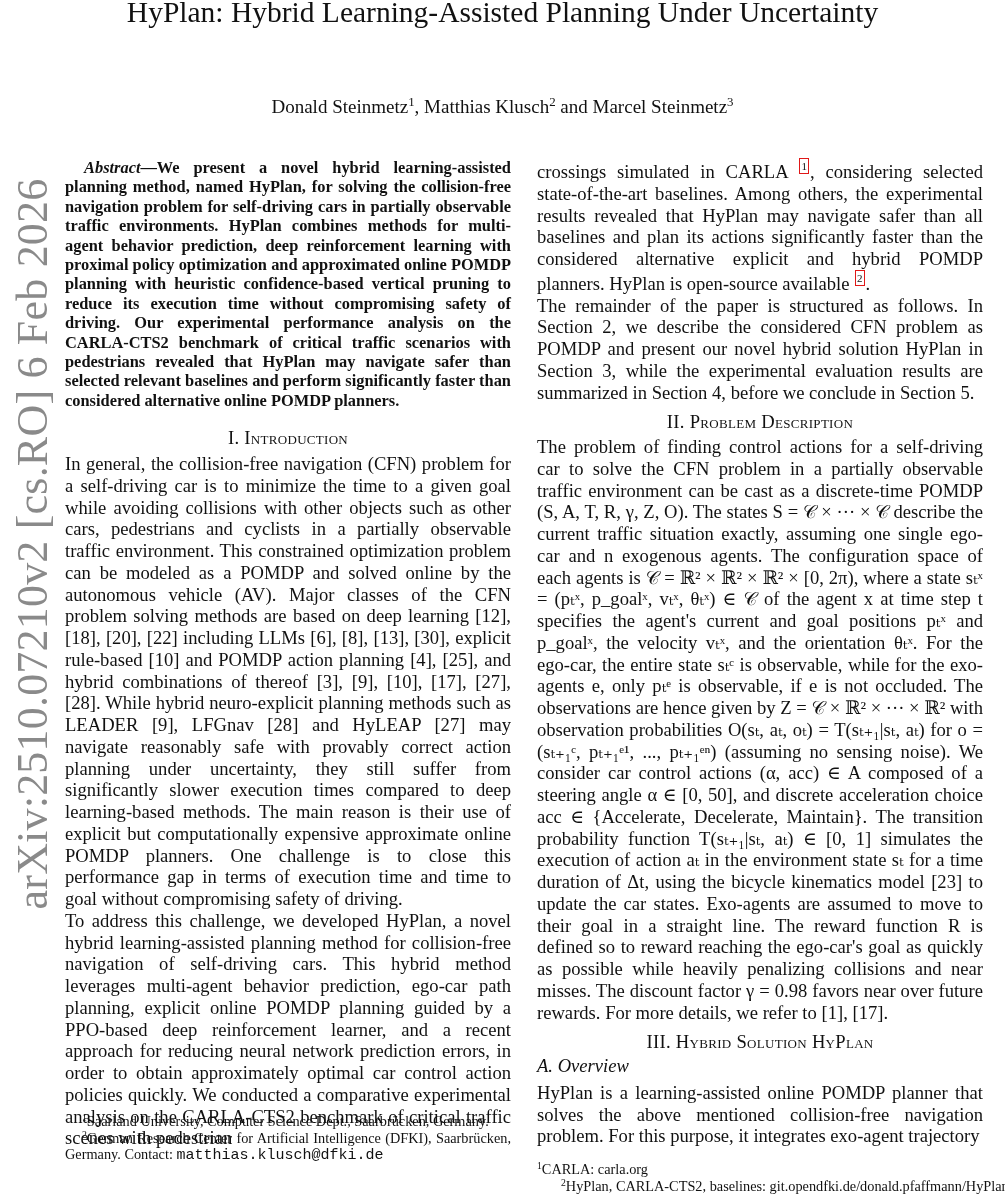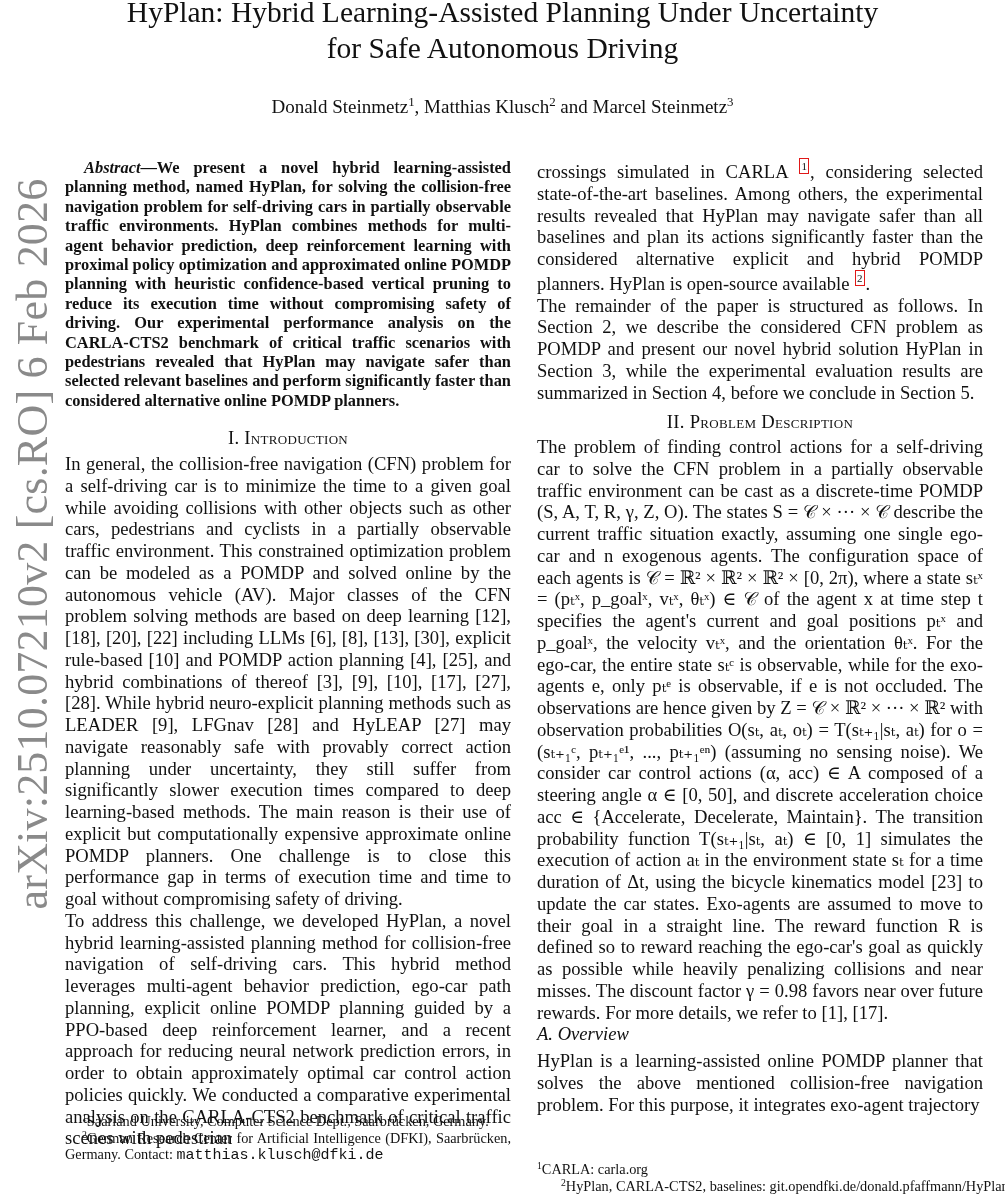--- a/index.html
+++ b/index.html
@@ -30,21 +30,20 @@
   .fn-left { left:65px; top:1113px; width:446px; }
   .fn-right { left:537px; top:1161px; width:468px; }
   .fn p.fi { text-indent:17px; }
   .mono { font-family:"Liberation Mono", "DejaVu Sans Mono", monospace; font-size:15px; }
 </style>
 </head>
 <body>
 
 <div class="title">
   <div>HyPlan: Hybrid Learning-Assisted Planning Under Uncertainty</div>
-  <div>for Safe Autonomous Driving</div>
 </div>
 
 <div class="authors">
   <span>Donald Steinmetz</span><sup>1</sup><span>, </span><span>Matthias Klusch</span><sup>2</sup><span> and </span><span>Marcel Steinmetz</span><sup>3</sup>
 </div>
 
 <div class="stamp">arXiv:2510.07210v2  [cs.RO]  6 Feb 2026</div>
 
 <div class="col col-left">
   <p class="abstract"><span class="abs-label">Abstract</span><span>—</span><span>We present a novel hybrid learning-assisted planning method, named HyPlan, for solving the collision-free navigation problem for self-driving cars in partially observable traffic environments. HyPlan combines methods for multi-agent behavior prediction, deep reinforcement learning with proximal policy optimization and approximated online POMDP planning with heuristic confidence-based vertical pruning to reduce its execution time without compromising safety of driving. Our experimental performance analysis on the CARLA-CTS2 benchmark of critical traffic scenarios with pedestrians revealed that HyPlan may navigate safer than selected relevant baselines and perform significantly faster than considered alternative online POMDP planners.</span></p>
@@ -55,20 +54,21 @@
   <p>To address this challenge, we developed HyPlan, a novel hybrid learning-assisted planning method for collision-free navigation of self-driving cars. This hybrid method leverages multi-agent behavior prediction, ego-car path planning, explicit online POMDP planning guided by a PPO-based deep reinforcement learner, and a recent approach for reducing neural network prediction errors, in order to obtain approximately optimal car control action policies quickly. We conducted a comparative experimental analysis on the CARLA-CTS2 benchmark of critical traffic scenes with pedestrian</p>
 </div>
 
 <div class="col col-right">
   <p><span>crossings simulated in CARLA</span> <a class="linkbox">1</a><span>, considering selected state-of-the-art baselines. Among others, the experimental results revealed that HyPlan may navigate safer than all baselines and plan its actions significantly faster than the considered alternative explicit and hybrid POMDP planners. HyPlan is open-source available</span> <a class="linkbox">2</a><span>.</span></p>
   <p>The remainder of the paper is structured as follows. In Section 2, we describe the considered CFN problem as POMDP and present our novel hybrid solution HyPlan in Section 3, while the experimental evaluation results are summarized in Section 4, before we conclude in Section 5.</p>
 
   <div class="sec-head" style="margin-top:8px; margin-bottom:3px;">II. Problem Description</div>
   <p>The problem of finding control actions for a self-driving car to solve the CFN problem in a partially observable traffic environment can be cast as a discrete-time POMDP (S, A, T, R, γ, Z, O). The states S = 𝒞 × ··· × 𝒞 describe the current traffic situation exactly, assuming one single ego-car and n exogenous agents. The configuration space of each agents is 𝒞 = ℝ² × ℝ² × ℝ² × [0, 2π), where a state sₜˣ = (pₜˣ, p_goalˣ, vₜˣ, θₜˣ) ∈ 𝒞 of the agent x at time step t specifies the agent's current and goal positions pₜˣ and p_goalˣ, the velocity vₜˣ, and the orientation θₜˣ. For the ego-car, the entire state sₜᶜ is observable, while for the exo-agents e, only pₜᵉ is observable, if e is not occluded. The observations are hence given by Z = 𝒞 × ℝ² × ··· × ℝ² with observation probabilities O(sₜ, aₜ, oₜ) = T(sₜ₊₁|sₜ, aₜ) for o = (sₜ₊₁ᶜ, pₜ₊₁ᵉ¹, ..., pₜ₊₁ᵉⁿ) (assuming no sensing noise). We consider car control actions (α, acc) ∈ A composed of a steering angle α ∈ [0, 50], and discrete acceleration choice acc ∈ {Accelerate, Decelerate, Maintain}. The transition probability function T(sₜ₊₁|sₜ, aₜ) ∈ [0, 1] simulates the execution of action aₜ in the environment state sₜ for a time duration of Δt, using the bicycle kinematics model [23] to update the car states. Exo-agents are assumed to move to their goal in a straight line. The reward function R is defined so to reward reaching the ego-car's goal as quickly as possible while heavily penalizing collisions and near misses. The discount factor γ = 0.98 favors near over future rewards. For more details, we refer to [1], [17].</p>
 
+  <div class="sec-head" style="margin-top:8px; margin-bottom:2px;">III. Hybrid Solution HyPlan</div>
   <div class="subsec" style="margin-bottom:5px;">A. Overview</div>
   <p>HyPlan is a learning-assisted online POMDP planner that solves the above mentioned collision-free navigation problem. For this purpose, it integrates exo-agent trajectory</p>
 </div>
 
 <div class="fn fn-left">
   <p class="fi"><sup>1</sup><span>Saarland University, Computer Science Dept., Saarbrücken, Germany.</span></p>
   <p class="fi"><sup>2</sup><span>German Research Center for Artificial Intelligence (DFKI), Saarbrücken, Germany. Contact: </span><span class="mono">matthias.klusch@dfki.de</span></p>
 </div>
 
 <div class="fn fn-right">

